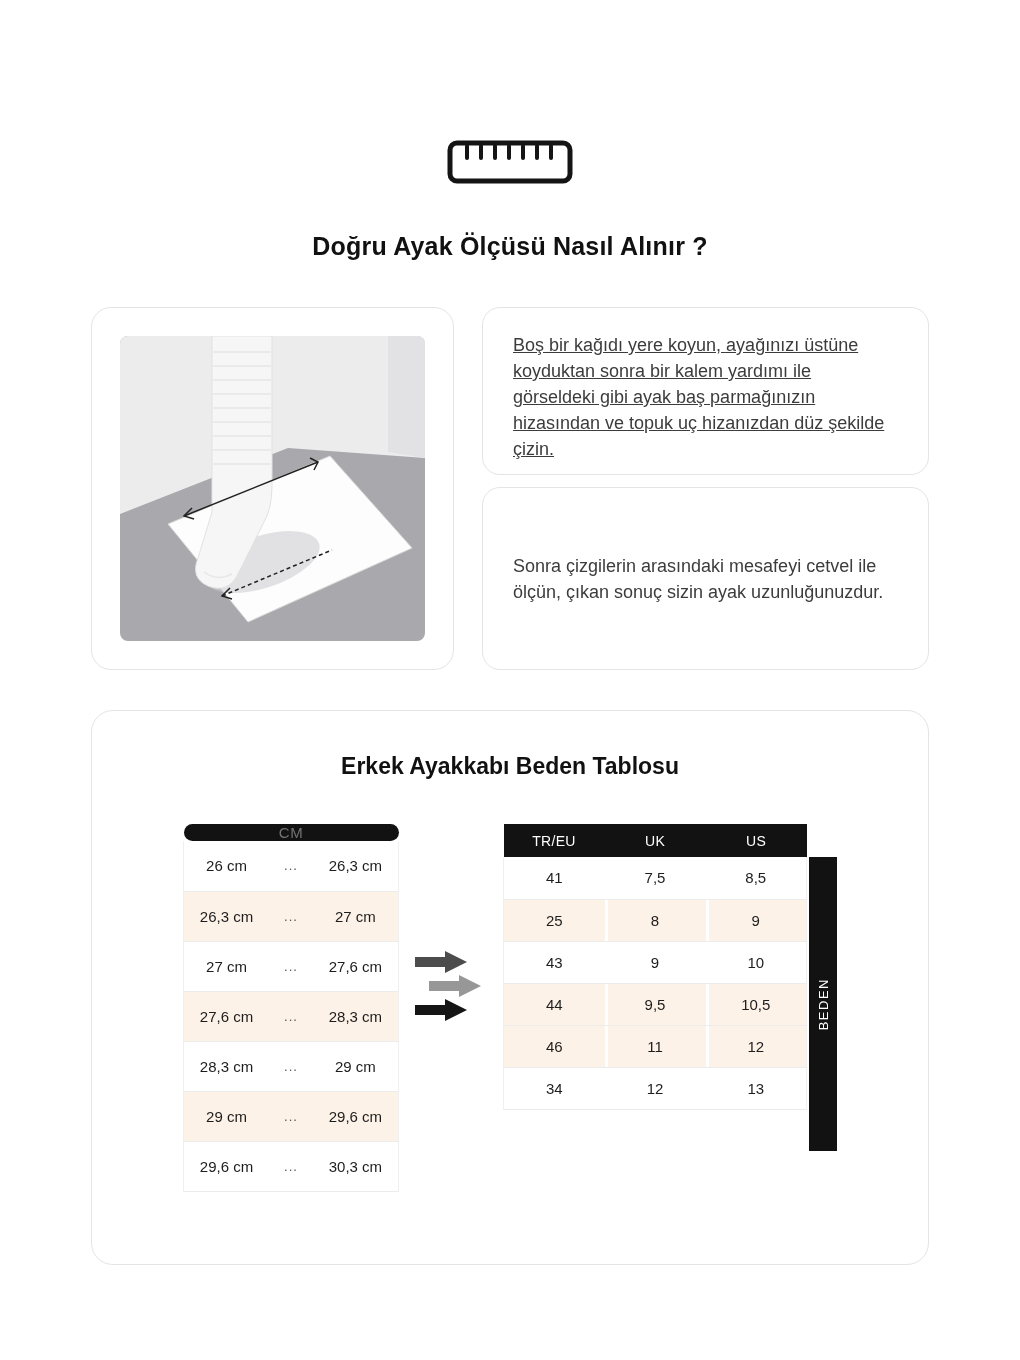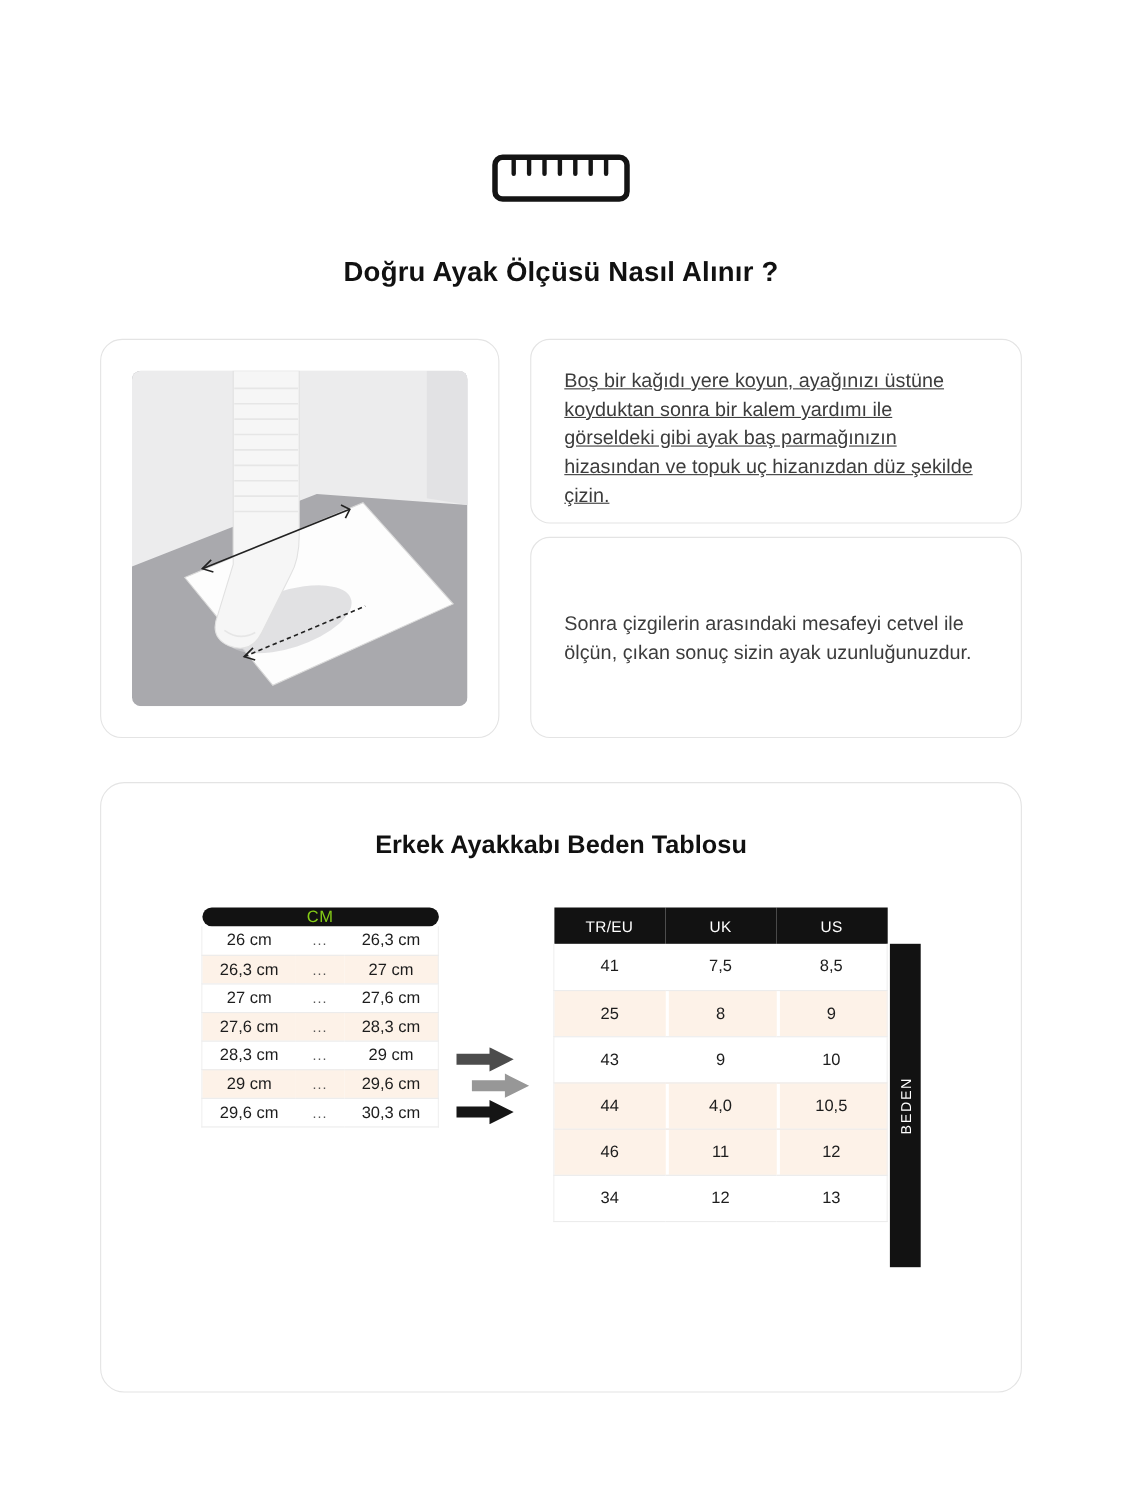--- a/index.html
+++ b/index.html
@@ -44,24 +44,24 @@
   }
   .chart-title { text-align:center; font-size:23px; font-weight:700; color:#111; }
 
   .tables-row { display:flex; justify-content:center; align-items:flex-start; margin-top:44px; }
 
   table { border-collapse:collapse; }
   th { font-weight:400; }
 
   .cm-table { width:216px; }
   .cm-table th {
-    background:#121212; color:#84cc16; font-size:15px; height:16px; letter-spacing:0.5px;border-radius:15px;
+    background:#121212; color:#737373; font-size:15px; height:16px; letter-spacing:0.5px;border-radius:15px;
   }
   .cm-table td {
-    height:26px; font-size:15px; text-align:center; color:#1d1d1d;
+    height:50px; font-size:15px; text-align:center; color:#1d1d1d;
     border-bottom:1px solid #ececec;
   }
   .cm-table td:first-child { width:86px; border-left:1px solid #f0f0f0; }
   .cm-table td:last-child  { width:86px; border-right:1px solid #f0f0f0; }
   .cm-table td.sep { width:44px; font-size:13px; color:#555; letter-spacing:1px; }
   tr.alt td { background:#fdf2e8; }
 
   .arrow-zone { width:104px; display:flex; justify-content:center; padding-top:127px; }
 
   .size-wrap { position:relative; padding-right:30px; }
@@ -228,21 +228,21 @@
               <td>8</td>
               <td>9</td>
             </tr>
             <tr>
               <td>43</td>
               <td>9</td>
               <td>10</td>
             </tr>
             <tr class="alt">
               <td>44</td>
-              <td>4,0</td>
+              <td>9,5</td>
               <td>10,5</td>
             </tr>
             <tr class="alt">
               <td>46</td>
               <td>11</td>
               <td>12</td>
             </tr>
             <tr>
               <td>34</td>
               <td>12</td>

